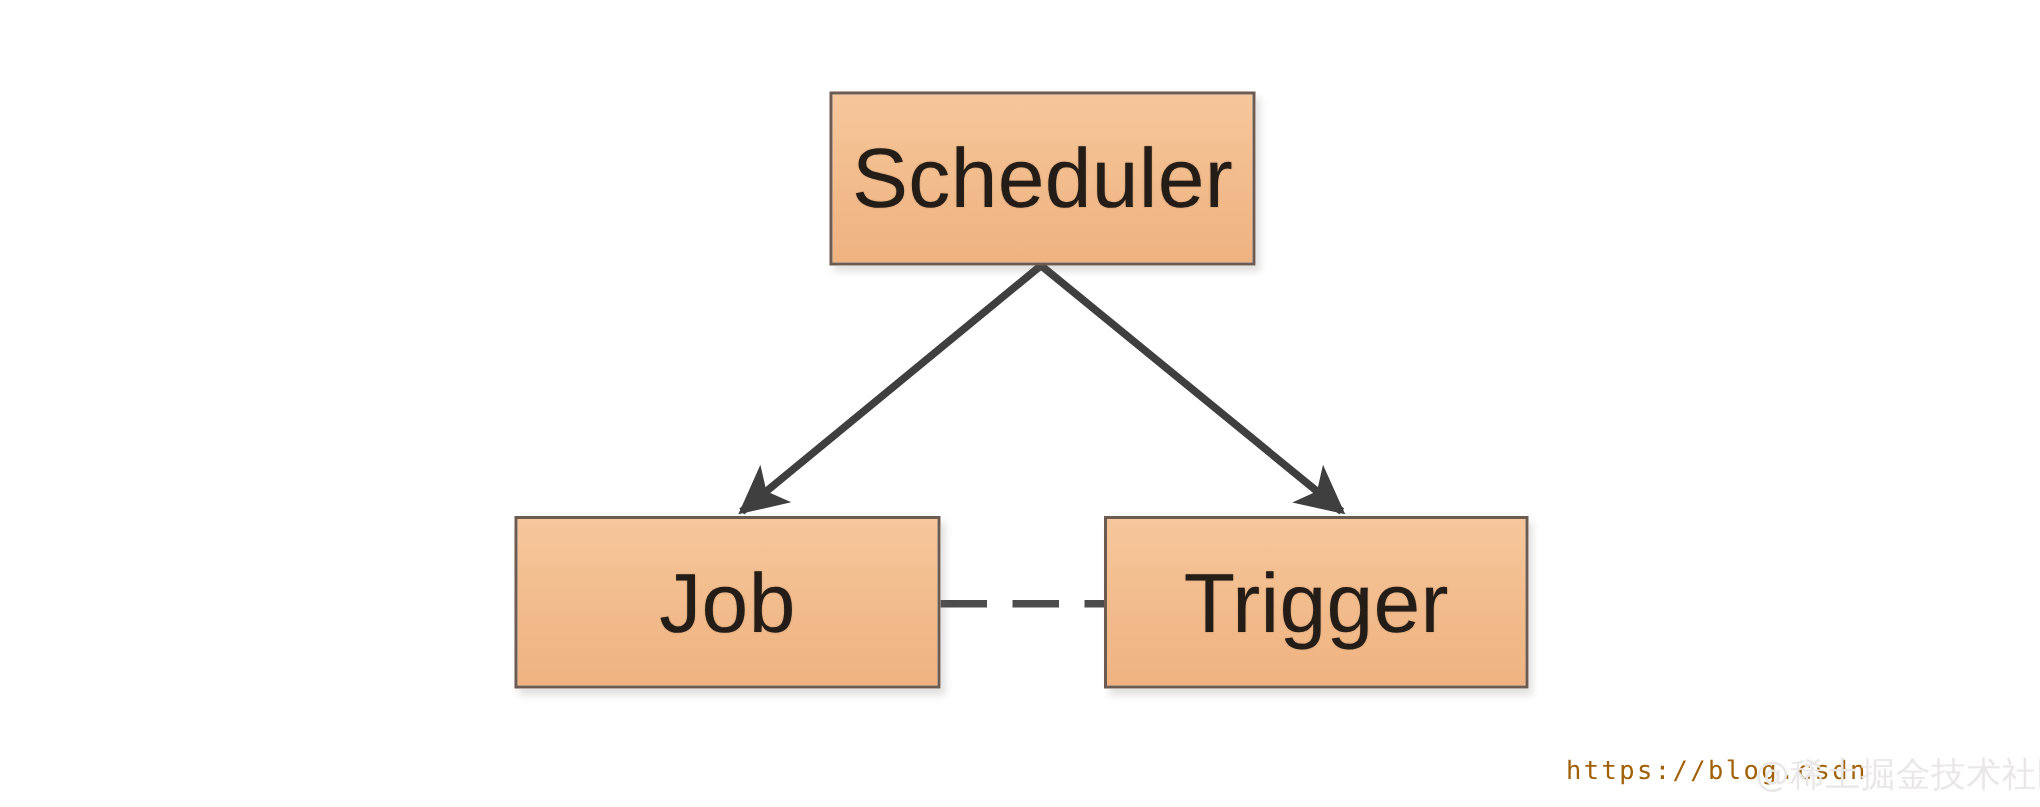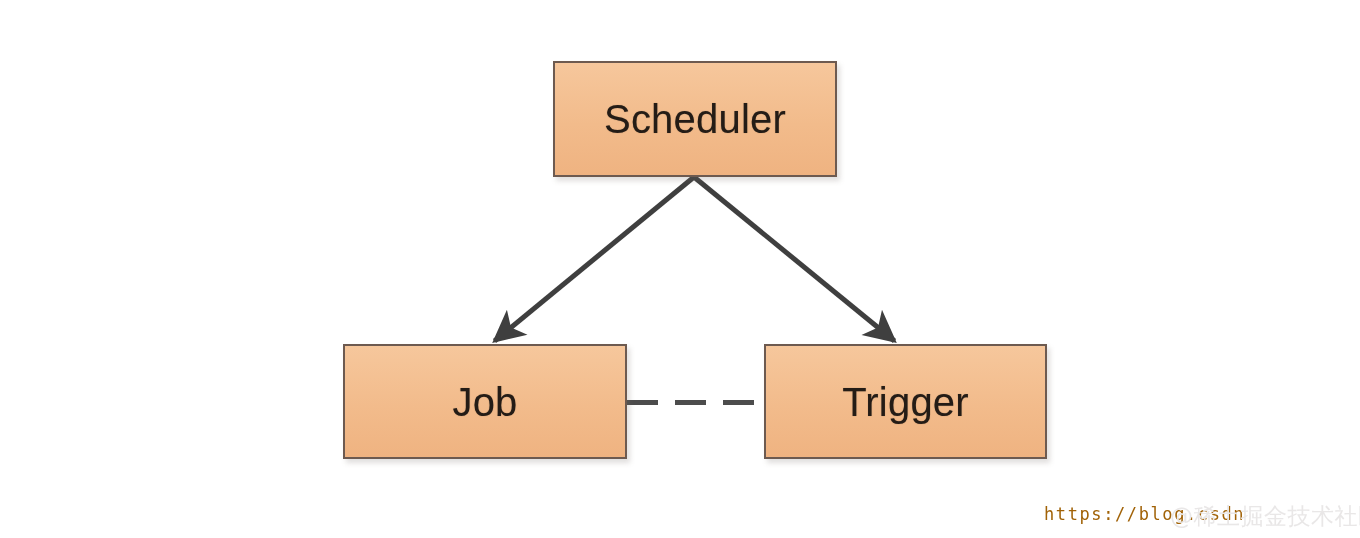--- a/index.html
+++ b/index.html
@@ -32,42 +32,42 @@
     background: linear-gradient(180deg, #f6c79c 0%, #f2bb8b 55%, #efb381 100%);
     border: 2px solid #6d5a50;
     box-shadow: 3px 4px 5px rgba(120, 110, 105, 0.22);
     display: flex;
     align-items: center;
     justify-content: center;
     z-index: 2;
   }
   .node-label {
     color: #241c16;
-    font-size: 40px;
+    font-size: 56px;
     line-height: 1;
     letter-spacing: 0.2px;
     font-weight: 400;
     white-space: nowrap;
     text-shadow: 0 0 1px rgba(30,22,16,0.35);
   }
   #node-scheduler {
     left: 553px;
     top: 61px;
     width: 284px;
     height: 116px;
   }
   #node-job {
     left: 343px;
     top: 344px;
     width: 284px;
     height: 115px;
     justify-content: center;
   }
   #node-trigger {
-    left: 764px;
+    left: 736px;
     top: 344px;
     width: 283px;
     height: 115px;
   }
   #watermark {
     position: absolute;
     left: 1028px;
     top: 498px;
     width: 332px;
     height: 36px;

